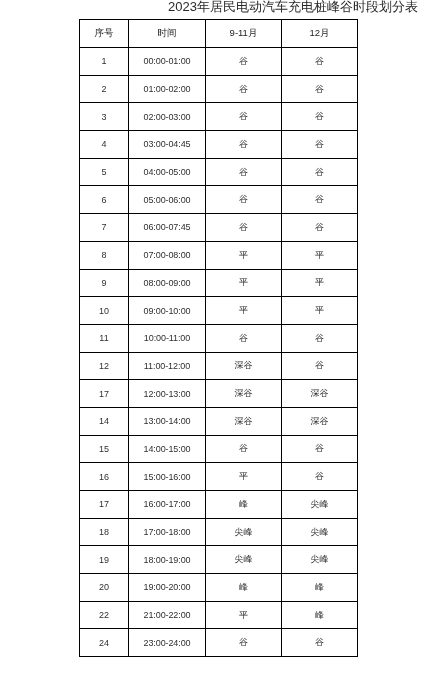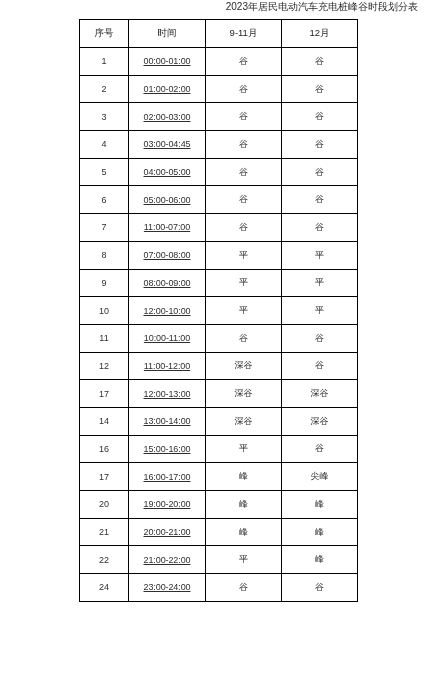--- a/index.html
+++ b/index.html
@@ -14,21 +14,21 @@
     color: #1f1f1f;
     overflow: hidden;
     position: relative;
   }
   #page-title {
     position: absolute;
     top: 1px;
     left: 0;
     width: 418px;
     text-align: right;
-    font-size: 10px;
+    font-size: 13px;
     line-height: 11px;
     color: #2a2a2a;
     letter-spacing: 0px;
     white-space: nowrap;
   }
   #table-wrap {
     position: absolute;
     left: 79px;
     top: 19px;
     width: 278px;
@@ -57,21 +57,21 @@
     background: #ffffff;
     overflow: hidden;
     white-space: nowrap;
   }
   table.schedule thead th {
     height: 27px;
     font-size: 9.5px;
     color: #222222;
     text-align: center;
   }
-  td.time-cell { font-size: 8.6px; letter-spacing: -0.1px; text-decoration: underline; }
+  td.time-cell { font-size: 8.6px; letter-spacing: -0.1px; }
   td.idx-cell  { font-size: 9px; }
 
   
   td.lvl-gu      { background: #c5d9f1; color: #30424f; }
   td.lvl-shengu  { background: #548dd4; color: #17304d; }
   td.lvl-ping    { background: #ffffff; color: #2f2f2f; }
   td.lvl-feng    { background: #fbd5b5; color: #4a3322; }
   td.lvl-jianfeng{ background: #dd6600; color: #4a2400; }
 </style>
 </head>
@@ -127,39 +127,39 @@
           <td class="lvl-gu">谷</td>
         </tr>
         <tr>
           <td class="idx-cell">6</td>
           <td class="time-cell">05:00-06:00</td>
           <td class="lvl-gu">谷</td>
           <td class="lvl-gu">谷</td>
         </tr>
         <tr>
           <td class="idx-cell">7</td>
-          <td class="time-cell">11:00-07:00</td>
+          <td class="time-cell">06:00-07:45</td>
           <td class="lvl-gu">谷</td>
           <td class="lvl-gu">谷</td>
         </tr>
         <tr>
           <td class="idx-cell">8</td>
           <td class="time-cell">07:00-08:00</td>
           <td class="lvl-ping">平</td>
           <td class="lvl-ping">平</td>
         </tr>
         <tr>
           <td class="idx-cell">9</td>
           <td class="time-cell">08:00-09:00</td>
           <td class="lvl-ping">平</td>
           <td class="lvl-ping">平</td>
         </tr>
         <tr>
           <td class="idx-cell">10</td>
-          <td class="time-cell">12:00-10:00</td>
+          <td class="time-cell">09:00-10:00</td>
           <td class="lvl-ping">平</td>
           <td class="lvl-ping">平</td>
         </tr>
         <tr>
           <td class="idx-cell">11</td>
           <td class="time-cell">10:00-11:00</td>
           <td class="lvl-gu">谷</td>
           <td class="lvl-gu">谷</td>
         </tr>
         <tr>
@@ -174,40 +174,52 @@
           <td class="lvl-shengu">深谷</td>
           <td class="lvl-shengu">深谷</td>
         </tr>
         <tr>
           <td class="idx-cell">14</td>
           <td class="time-cell">13:00-14:00</td>
           <td class="lvl-shengu">深谷</td>
           <td class="lvl-shengu">深谷</td>
         </tr>
         <tr>
+          <td class="idx-cell">15</td>
+          <td class="time-cell">14:00-15:00</td>
+          <td class="lvl-gu">谷</td>
+          <td class="lvl-gu">谷</td>
+        </tr>
+        <tr>
           <td class="idx-cell">16</td>
           <td class="time-cell">15:00-16:00</td>
           <td class="lvl-ping">平</td>
           <td class="lvl-gu">谷</td>
         </tr>
         <tr>
           <td class="idx-cell">17</td>
           <td class="time-cell">16:00-17:00</td>
           <td class="lvl-feng">峰</td>
           <td class="lvl-jianfeng">尖峰</td>
         </tr>
         <tr>
+          <td class="idx-cell">18</td>
+          <td class="time-cell">17:00-18:00</td>
+          <td class="lvl-jianfeng">尖峰</td>
+          <td class="lvl-jianfeng">尖峰</td>
+        </tr>
+        <tr>
+          <td class="idx-cell">19</td>
+          <td class="time-cell">18:00-19:00</td>
+          <td class="lvl-jianfeng">尖峰</td>
+          <td class="lvl-jianfeng">尖峰</td>
+        </tr>
+        <tr>
           <td class="idx-cell">20</td>
           <td class="time-cell">19:00-20:00</td>
-          <td class="lvl-feng">峰</td>
-          <td class="lvl-feng">峰</td>
-        </tr>
-        <tr>
-          <td class="idx-cell">21</td>
-          <td class="time-cell">20:00-21:00</td>
           <td class="lvl-feng">峰</td>
           <td class="lvl-feng">峰</td>
         </tr>
         <tr>
           <td class="idx-cell">22</td>
           <td class="time-cell">21:00-22:00</td>
           <td class="lvl-ping">平</td>
           <td class="lvl-feng">峰</td>
         </tr>
         <tr>

